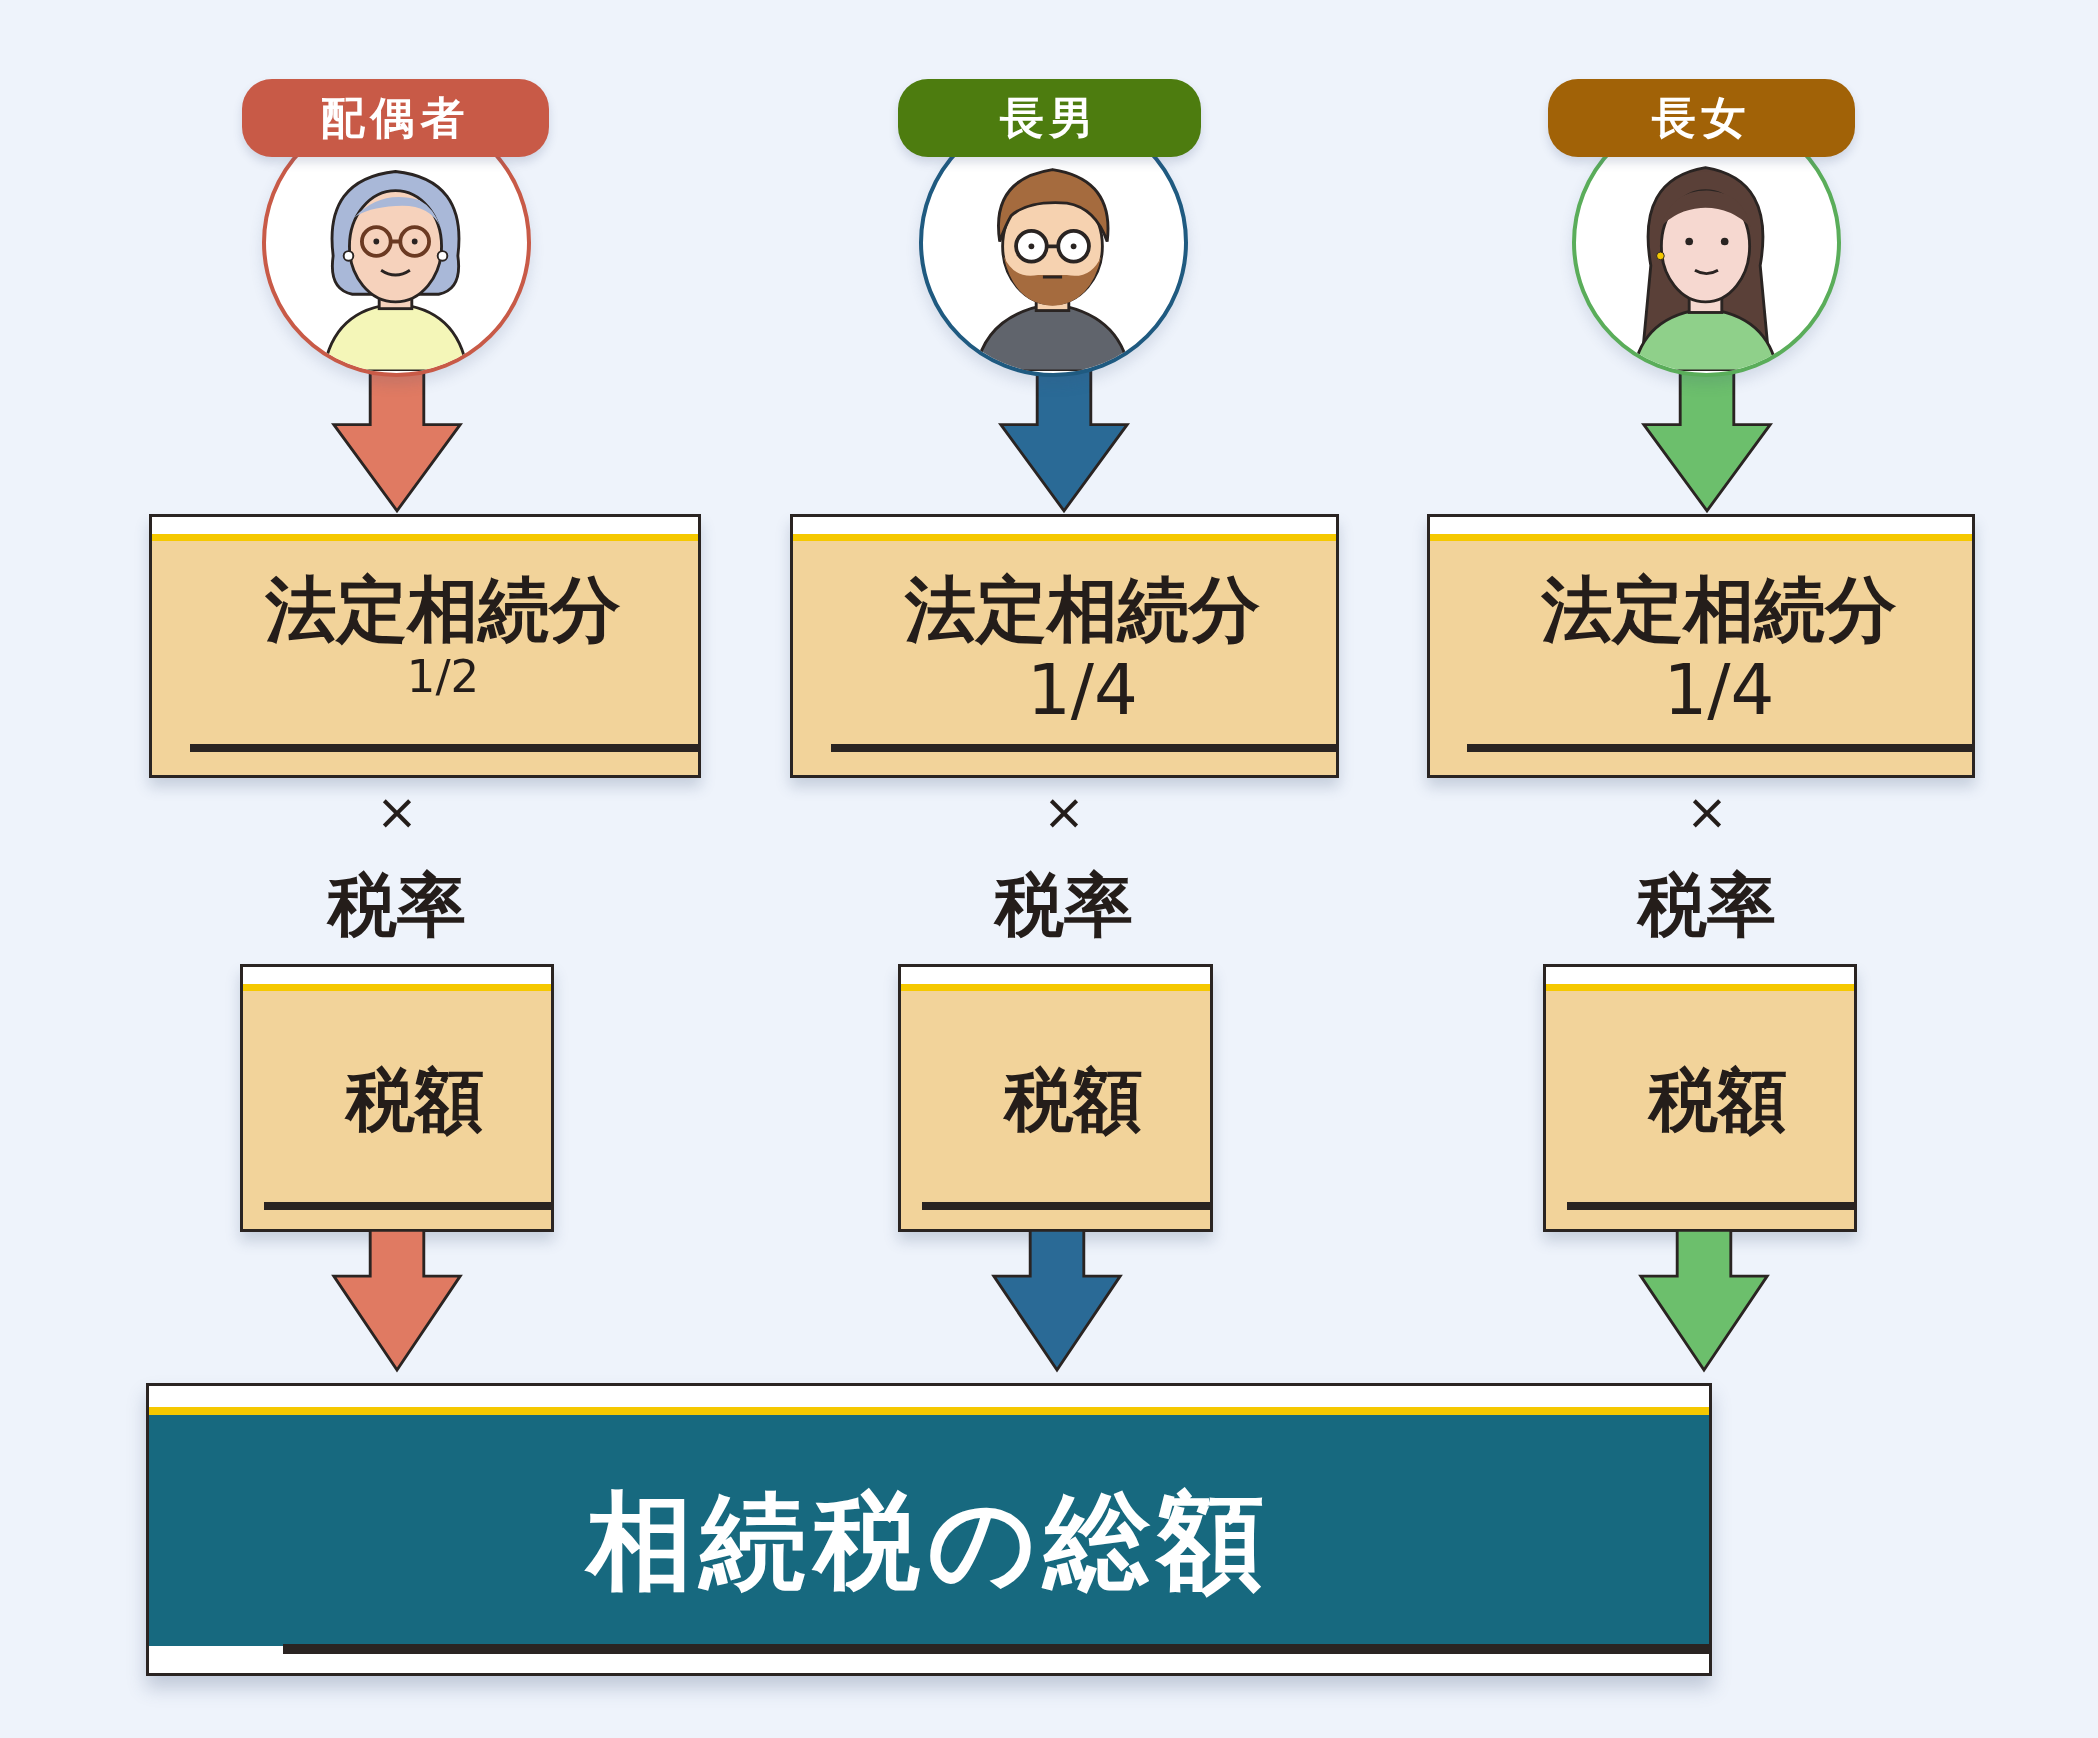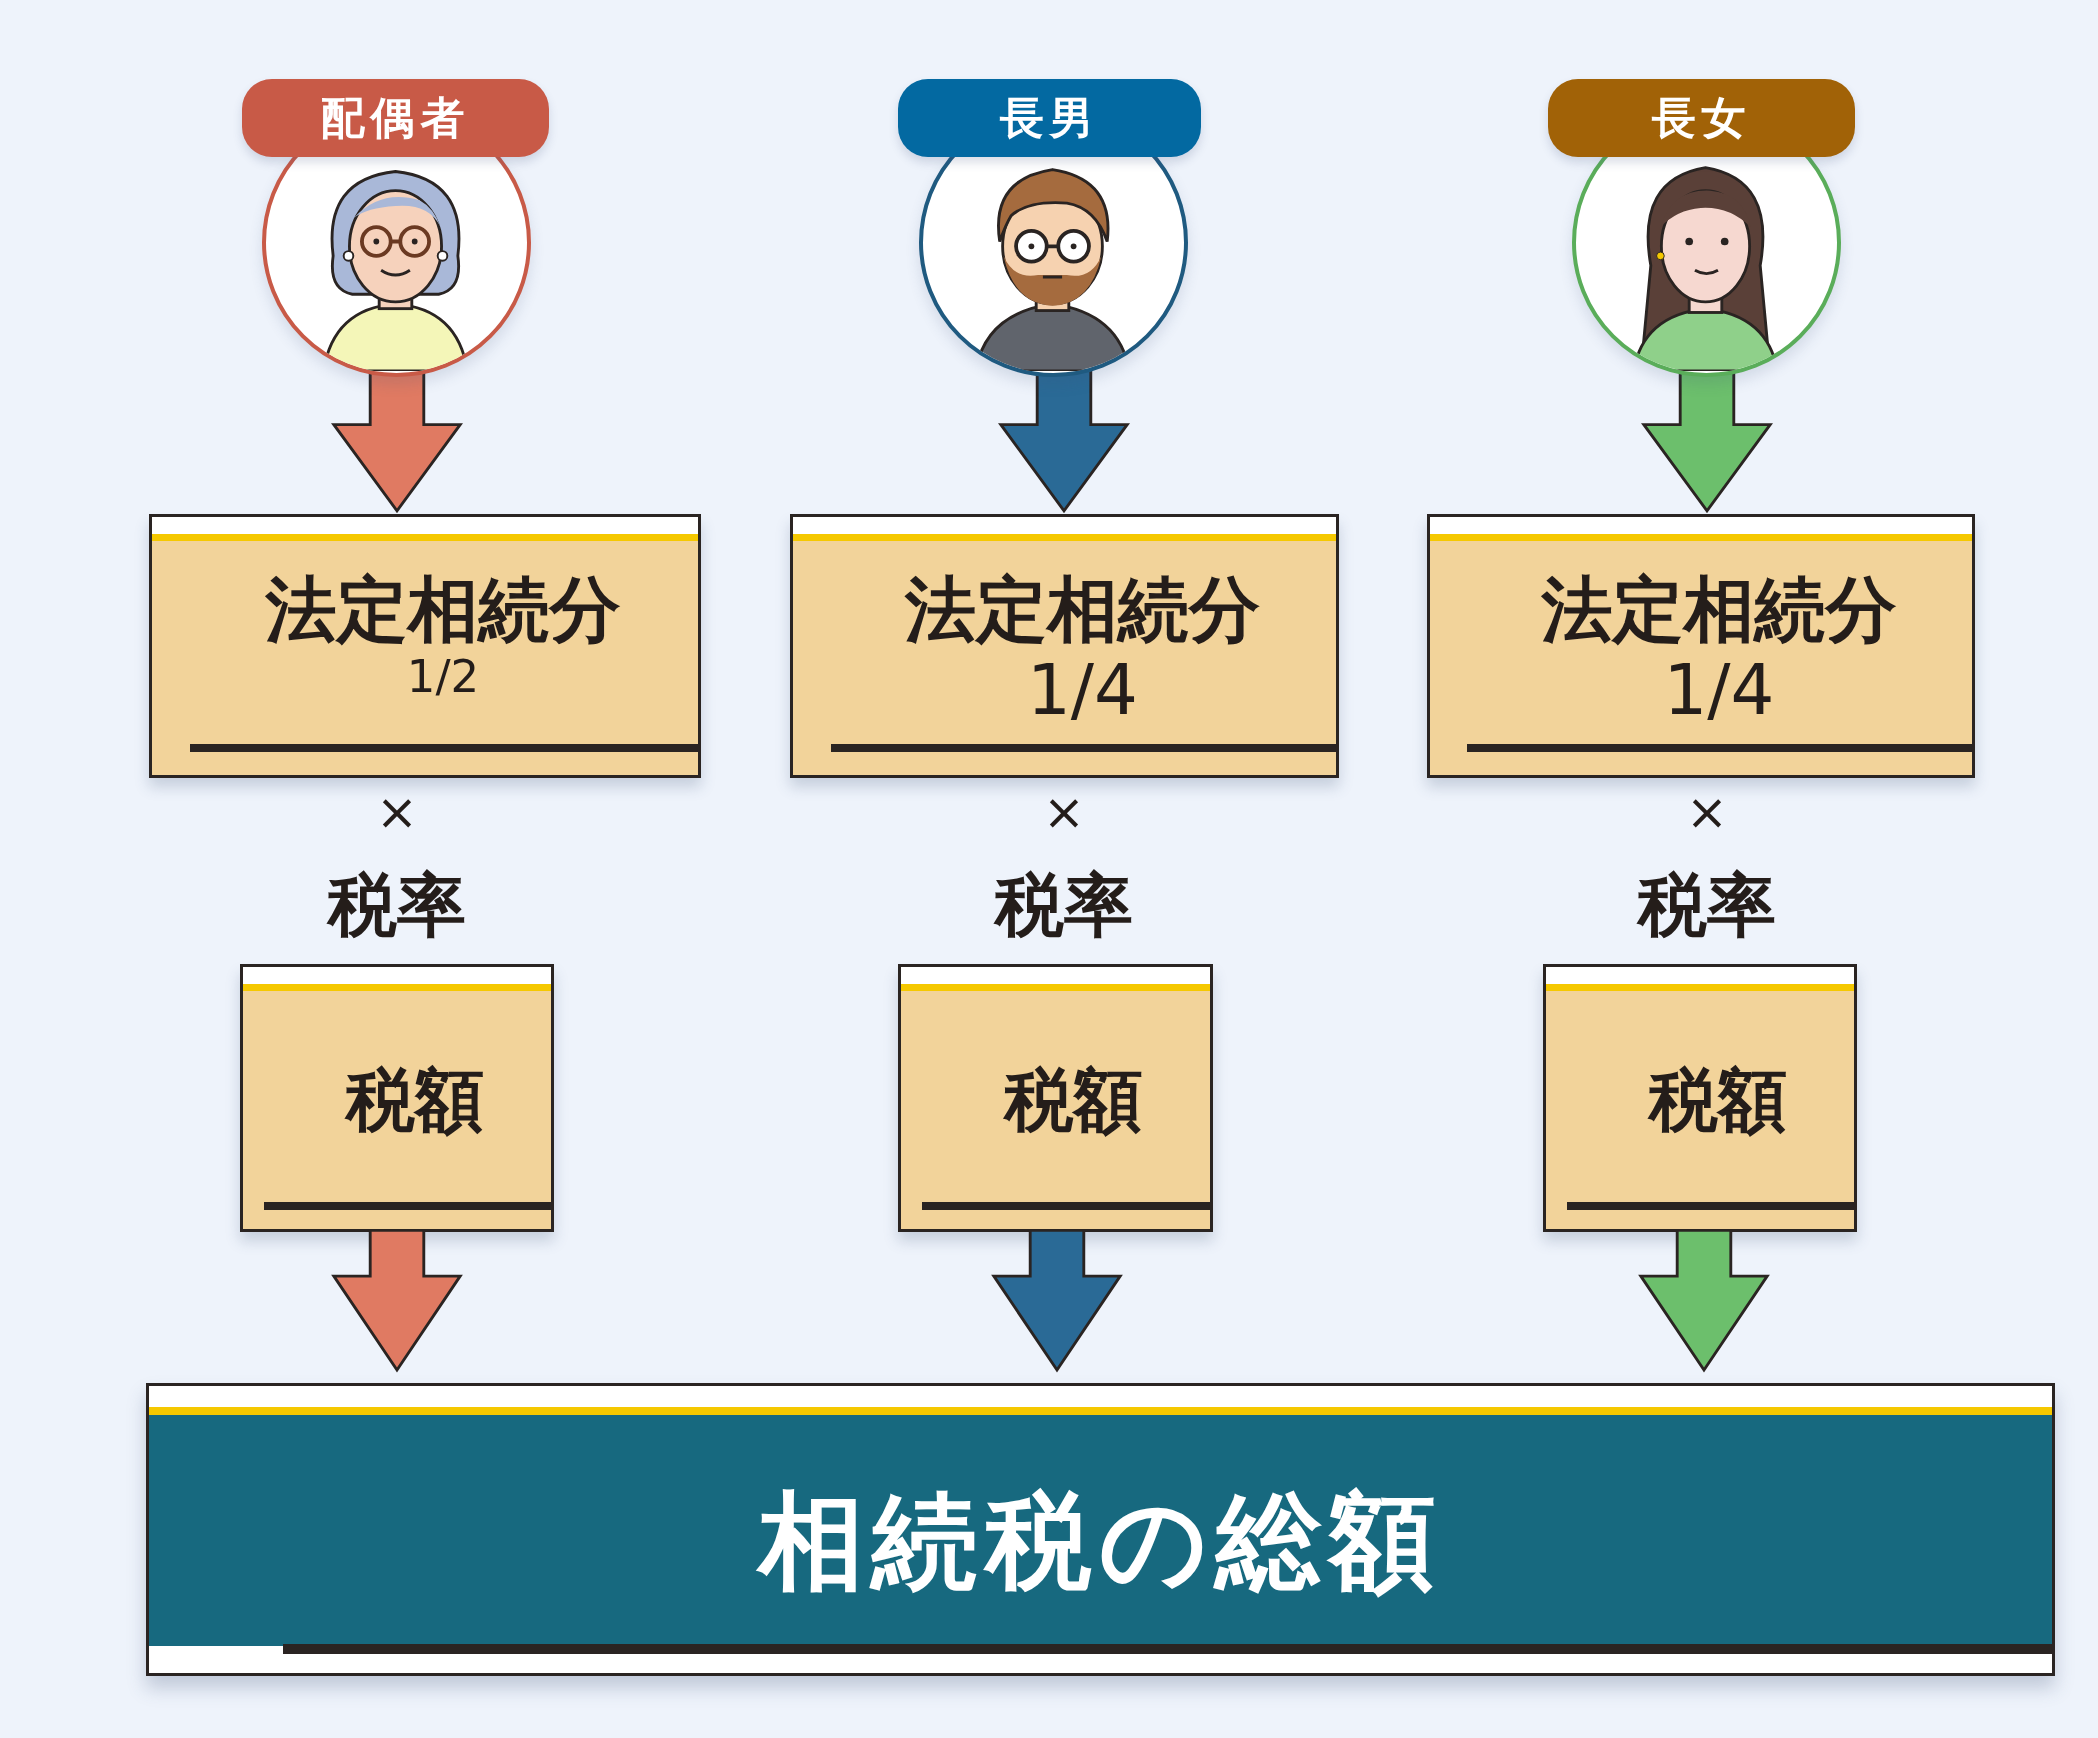--- a/index.html
+++ b/index.html
@@ -91,21 +91,21 @@
       <div class="yellow-line"></div>
     <div class="label" style="top:88px; font-size:69px;">税額</div>
     <div class="under-line" style="left:21px; top:235px;"></div>
   </div>
   <svg class="arrow" style="left:330px; top:1230px;" width="134" height="144" viewBox="0 0 140 150">
     <polygon points="42,0 98,0 98,48 136,48 70,146 4,48 42,48" fill="#e07a62" stroke="#2a2422" stroke-width="3"></polygon>
   </svg>
 </div>
 
 <div>
-  <div class="badge" style="left:898px; top:79px; width:303px; background:#0369a1;">
+  <div class="badge" style="left:898px; top:79px; width:303px; background:#4d7c0f;">
     <span>長男</span>
   </div>
   <div class="avatar" style="left:919px; top:108px; border-color:#1f5a80;">
     <svg width="259" height="259" viewBox="0 0 270 270">
       <path d="M55 270 Q65 210 135 200 Q205 210 215 270 Z" fill="#60646c" stroke="#2a2422" stroke-width="3"></path>
       <rect x="118" y="175" width="34" height="32" fill="#f6d2b0" stroke="#2a2422" stroke-width="3"></rect>
       <ellipse cx="135" cy="140" rx="52" ry="60" fill="#f6d2b0" stroke="#2a2422" stroke-width="3"></ellipse>
       <path d="M84 150 Q95 200 135 202 Q175 200 186 150 Q175 175 150 170 L120 170 Q95 175 84 150 Z" fill="#a56b3e"></path>
       <path d="M80 135 Q70 70 135 60 Q200 70 192 135 Q180 100 150 95 Q110 92 92 108 Q86 118 80 135 Z" fill="#a56b3e" stroke="#2a2422" stroke-width="3"></path>
       <circle cx="113" cy="140" r="16" fill="#fff" stroke="#2a2422" stroke-width="4"></circle>
@@ -172,19 +172,19 @@
     <div class="top-strip"></div>
       <div class="yellow-line"></div>
     <div class="label" style="top:88px; font-size:69px;">税額</div>
     <div class="under-line" style="left:21px; top:235px;"></div>
   </div>
   <svg class="arrow" style="left:1637px; top:1230px;" width="134" height="144" viewBox="0 0 140 150">
     <polygon points="42,0 98,0 98,48 136,48 70,146 4,48 42,48" fill="#6cbf6c" stroke="#2a2422" stroke-width="3"></polygon>
   </svg>
 </div>
 
-<div class="total" style="left:146px; top:1383px; width:1909px; height:293px;">
+<div class="total" style="left:146px; top:1383px; width:1566px; height:293px;">
   <div class="yellow-line"></div>
   <div class="teal"></div>
   <div class="under-line"></div>
   <div class="label">相続税の総額</div>
 </div>
 
 
 </body></html>

